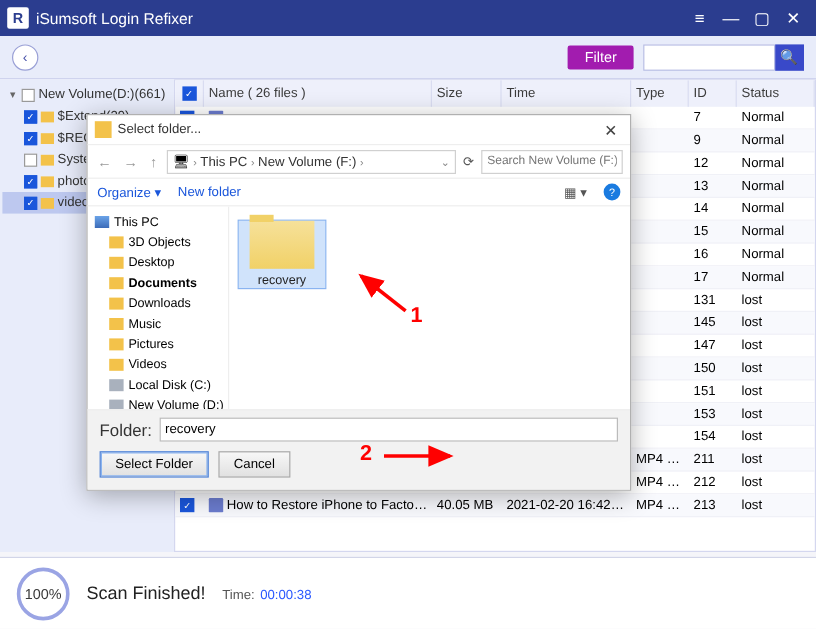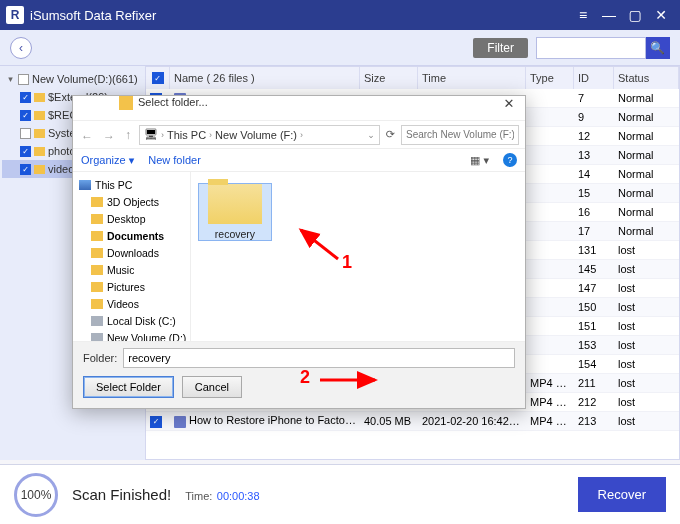--- a/index.html
+++ b/index.html
@@ -8,21 +8,21 @@
   
   .titlebar { height: 30px; background: #2b3d8f; color: #fff; display: flex; align-items: center; padding: 0 6px; }
   .titlebar .logo { width: 18px; height: 18px; background: #fff; border-radius: 2px; margin-right: 6px; display:flex; align-items:center; justify-content:center; color:#2b3d8f; font-size:12px; font-weight:bold;}
   .titlebar .title { font-size: 13px; flex:1; }
   .titlebar .winbtn { width: 26px; height: 26px; color:#fff; font-size:14px; display:flex; align-items:center; justify-content:center; cursor:pointer; }
 
   
   .toolbar { height: 36px; background: #e8ecfa; display:flex; align-items:center; padding: 0 10px; gap:8px; border-bottom:1px solid #cfd3ee;}
   .backbtn { width:22px; height:22px; border:1px solid #9aa0d6; border-radius:50%; display:flex; align-items:center; justify-content:center; color:#4a54aa; font-size:12px; cursor:pointer; background:#fff;}
   .toolbar .spacer { flex:1; }
-  .filterbtn { background:#737373; color:#fff; border:none; padding:3px 14px; border-radius:2px; font-size:12px; cursor:pointer;}
+  .filterbtn { background:#a21caf; color:#fff; border:none; padding:3px 14px; border-radius:2px; font-size:12px; cursor:pointer;}
   .searchwrap { display:flex; }
   .searchinput { width:110px; height:22px; border:1px solid #b6bce4; padding:0 4px; font-size:11px;}
   .searchbtn { width:24px; height:22px; background:#3949c9; color:#fff; display:flex; align-items:center; justify-content:center; cursor:pointer; font-size:12px;}
 
   
   .main { position:absolute; top:66px; left:0; right:0; bottom:64px; display:flex; background:#e8ecfa; }
 
   
   .tree { width:145px; padding:4px 2px; font-size:11px; color:#333; }
   .tree .node { display:flex; align-items:center; height:18px; padding-left:4px; gap:3px;}
@@ -54,21 +54,21 @@
   .footer { position:absolute; bottom:0; left:0; right:0; height:60px; background:#fff; border-top:1px solid #d2d5e8; display:flex; align-items:center; padding:0 14px; gap:14px;}
   .pct { width:44px; height:44px; border:3px solid #9aa4e4; color:#3a3a3a; border-radius:50%; display:flex; align-items:center; justify-content:center; font-size:12px;}
   .footer .status { font-size:15px; color:#222; font-weight:500;}
   .footer .timelabel { font-size:11px; color:#555;text-align:center;}
   .footer .timeval { font-size:11px; color:#2a58ff;}
   .footer .spacer2 { flex:1;}
   .recoverbtn { background:#3949c9; color:#fff; border:none; padding:10px 20px; font-size:13px; cursor:pointer;}
 
   
   .dialog { position:absolute; left:72px; top:95px; width:454px; height:314px; background:#fff; border:1px solid #b0b0b0; box-shadow:0 4px 20px rgba(0,0,0,0.3); display:flex; flex-direction:column; font-size:11px;}
-  .dlg-title { height:24px; display:flex; padding:0 6px; color:#333;margin-left:40px;}
+  .dlg-title { height:24px; display:flex; align-items:center; padding:0 6px; color:#333;}
   .dlg-title .dlgicon { width:14px; height:14px; background:#f3c24a; margin-right:5px;}
   .dlg-title .dlgtitle { flex:1; font-size:11px;}
   .dlg-title .dlgclose { width:20px; text-align:center; cursor:pointer; font-size:13px; color:#444;}
   .dlg-nav { height:28px; display:flex; align-items:center; padding:0 6px; gap:6px; border-top:1px solid #eee;}
   .navarrow { color:#999; padding:0 2px; cursor:pointer; font-size:12px;}
   .breadcrumb { flex:1; border:1px solid #d0d0d0; height:20px; display:flex; align-items:center; padding:0 4px; gap:3px;}
   .bcseg { color:#333; }
   .bcsep { color:#888; font-size:9px;}
   .navref { color:#555; cursor:pointer;}
   .dlgsearch { width:118px; height:20px; border:1px solid #d0d0d0; padding:0 4px; color:#999; font-size:10px;}
@@ -86,37 +86,37 @@
   .i-drive { background:#a9b1bd;}
   .dlg-tree .dn .dl { white-space:nowrap; overflow:hidden; text-overflow:ellipsis; font-size:10.5px;}
   .dlg-content { flex:1; padding:8px; position:relative;}
   .folderitem { width:72px; text-align:center; cursor:pointer;}
   .folderitem.sel { background:#d0e3fb; outline:1px solid #8ab4f1;}
   .foldericon { width:54px; height:40px; background:linear-gradient(#f6e19a,#f1d167); margin:4px auto; position:relative;}
   .foldericon:before { content:''; position:absolute; top:-5px; left:0; width:20px; height:6px; background:#f1d167;}
   .foldername { font-size:10.5px; color:#222;}
   .dlg-bottom { border-top:1px solid #eee; padding:6px 10px 10px 10px; background:#f2f2f2;}
   .folderrow { display:flex; align-items:center; gap:6px; margin-bottom:8px;}
-  .folderrow label { font-size:11px; color:#333;}
+  .folderrow label { font-size:14px; color:#333;}
   .folderinput { flex:1; height:20px; border:1px solid #bbb; padding:0 4px; font-size:11px; background:#fff;}
   .btnrow { display:flex; justify-content:flex-start; gap:8px;}
   .dlgbtn { height:22px; padding:0 12px; border:1px solid #a9a9a9; background:linear-gradient(#f7f7f7,#e1e1e1); font-size:11px; cursor:pointer;}
   .dlgbtn.primary { border:1px solid #4a7fd6; box-shadow:0 0 0 1px #8ab4ef inset;}
 
   
   .anno { position:absolute; color:#ff0000; font-weight:bold; font-size:18px; pointer-events:none;}
   .arrow1 { position:absolute; left:293px; top:224px; pointer-events:none;}
   .arrow2 { position:absolute; left:315px; top:370px; pointer-events:none;}
 </style>
 </head>
 <body>
 
 <div class="titlebar">
   <div class="logo">R</div>
-  <div class="title">iSumsoft Data Refixer</div>
+  <div class="title">iSumsoft Login Refixer</div>
   <div class="winbtn">≡</div>
   <div class="winbtn">—</div>
   <div class="winbtn">▢</div>
   <div class="winbtn">✕</div>
 </div>
 
 <div class="toolbar">
   <div class="backbtn">‹</div>
   <div class="spacer"></div>
   <button class="filterbtn">Filter</button>
@@ -343,21 +343,20 @@
 </div>
 
 <div class="footer">
   <div class="pct">100%</div>
   <div class="status">Scan Finished!</div>
   <div>
     <span class="timelabel">Time:</span>
     <span class="timeval">00:00:38</span>
   </div>
   <div class="spacer2"></div>
-  <button class="recoverbtn">Recover</button>
 </div>
 
 <div class="dialog">
   <div class="dlg-title">
     <div class="dlgicon"></div>
     <div class="dlgtitle">Select folder...</div>
     <div class="dlgclose">✕</div>
   </div>
   <div class="dlg-nav">
     <span class="navarrow">←</span>

